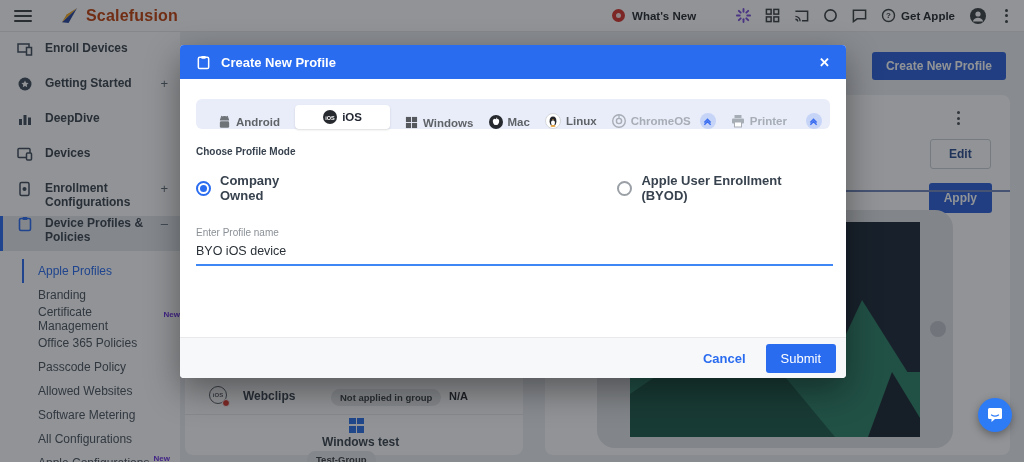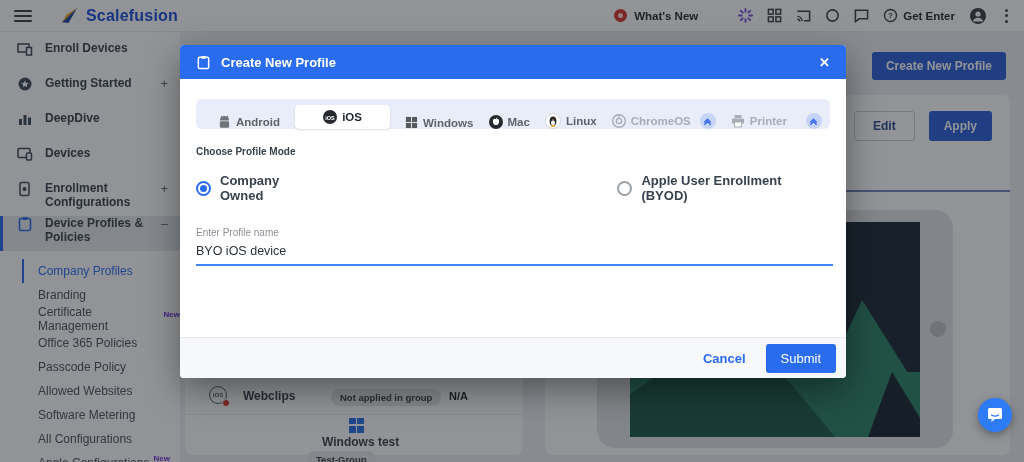--- a/index.html
+++ b/index.html
@@ -6,21 +6,21 @@
   html,body { width:1024px; height:462px; }
   body { font-family:"Liberation Sans", sans-serif; }
   .app { position:relative; width:1024px; height:462px; background:#eef0f3; overflow:hidden; }
 
   
   .topbar { position:absolute; top:0; left:0; right:0; height:32px; background:#fff;
             border-bottom:1px solid #e6e8ea; display:flex; align-items:center; z-index:1; }
   .hamburger { width:18px; height:12px; margin-left:14px; display:flex; flex-direction:column; justify-content:space-between; cursor:pointer; }
   .hamburger span { height:2px; background:#3c4043; border-radius:1px; }
   .brand { display:flex; align-items:center; gap:7px; margin-left:28px; }
-  .brand-name { font-size:16px; font-weight:bold; color:#1d4ed8; letter-spacing:.2px; }
+  .brand-name { font-size:16px; font-weight:bold; color:#c2410c; letter-spacing:.2px; }
   .topbar-right { margin-left:auto; display:flex; align-items:center; gap:14px; padding-right:12px; }
   .whats-new { display:flex; align-items:center; gap:7px; margin-right:26px; }
   .red-dot { width:13px; height:13px; border-radius:50%; background:#d7342a; position:relative; }
   .red-dot::after { content:""; position:absolute; inset:4px; border-radius:50%; background:#fff; opacity:.85; }
   .whats-new-label { font-size:11.5px; font-weight:bold; color:#26292c; }
   .tb-ic { width:15px; height:15px; display:block; }
   .gethelp { display:flex; align-items:center; gap:5px; }
   .gethelp-label { font-size:11.5px; font-weight:bold; color:#26292c; }
   .kebab { display:flex; flex-direction:column; gap:2.5px; padding:2px 4px; }
   .kebab i { width:3px; height:3px; border-radius:50%; background:#3c4043; }
@@ -40,21 +40,21 @@
   .new-badge { font-size:8px; font-weight:bold; color:#6b2fe0; margin-left:4px; position:relative; top:-5px; }
   .new-badge:empty { display:none; }
 
   
   .content { position:absolute; top:32px; left:180px; right:0; bottom:0; z-index:1; }
   .btn-create { position:absolute; top:20px; right:18px; background:#2a5fd7; color:#fff;
                 font-size:12px; font-weight:bold; padding:7px 14px; border-radius:3px; cursor:pointer; }
   .card { position:absolute; background:#fff; border-radius:8px; }
   .card-left { left:5px; top:63px; width:338px; bottom:7px; }
   .card-right { left:365px; top:63px; width:465px; bottom:7px; }
-  .cr-header { position:absolute; top:16px; right:18px; display:flex; align-items:center; gap:14px; }
+  .cr-header { position:absolute; top:16px; right:18px; display:flex; align-items:center; gap:14px;flex-direction:column; }
   .kebab2 { display:flex; flex-direction:column; gap:2.5px; margin-right:4px; }
   .kebab2 i { width:3px; height:3px; border-radius:50%; background:#4a4f55; }
   .btn-edit { border:1px solid #ccd2d9; border-radius:3px; color:#2a4b8d; font-size:12px; font-weight:bold;
               padding:7px 18px; background:#fff; cursor:pointer; }
   .btn-apply { background:#2a5fd7; color:#fff; font-size:12px; font-weight:bold; padding:8px 15px; border-radius:3px; cursor:pointer; }
   .cr-divider { position:absolute; left:0; right:0; top:95px; height:2px; background:#7187bd; }
   .tablet { position:absolute; left:52px; top:115px; width:356px; height:238px; background:#e2e4e7; border-radius:18px; }
   .tablet-screen { position:absolute; left:33px; top:12px; width:290px; height:215px; overflow:hidden; }
   .home-btn { position:absolute; left:333px; top:111px; width:16px; height:16px; border-radius:50%; background:#c3c7cc; }
 
@@ -164,21 +164,21 @@
         <circle cx="8" cy="8" r="6" fill="none" stroke="#3c4043" stroke-width="1.7"></circle>
       </svg>
       <svg class="tb-ic" viewBox="0 0 16 16">
         <path d="M1.5 2.5 h13 v9 h-9 l-4 3 z" fill="none" stroke="#3c4043" stroke-width="1.6"></path>
       </svg>
       <div class="gethelp">
         <svg class="tb-ic" viewBox="0 0 16 16">
           <circle cx="8" cy="8" r="6.4" fill="none" stroke="#3c4043" stroke-width="1.5"></circle>
           <text x="8" y="11" font-size="8.5" font-weight="bold" fill="#3c4043" text-anchor="middle">?</text>
         </svg>
-        <span class="gethelp-label">Get Enter</span>
+        <span class="gethelp-label">Get Apple</span>
       </div>
       <svg class="tb-ic" style="width:18px;height:18px" viewBox="0 0 18 18">
         <circle cx="9" cy="9" r="8" fill="#3c4043"></circle>
         <circle cx="9" cy="7" r="2.6" fill="#fff"></circle>
         <path d="M3.8 14.5 a5.5 5.5 0 0 1 10.4 0 z" fill="#fff"></path>
       </svg>
       <div class="kebab">
           <i></i>
           <i></i>
           <i></i>
@@ -232,21 +232,21 @@
       <svg class="nav-ic" viewBox="0 0 16 16">
           <rect x="2.5" y="2.5" width="11" height="12" rx="1.5" fill="none" stroke="#2a6cf0" stroke-width="1.6"></rect>
           <rect x="5.5" y="1" width="5" height="3" rx="1" fill="#2a6cf0"></rect>
         </svg>
       <span class="lbl">Device Profiles &amp; Policies</span>
       <span class="expand">–</span>
     </div>
 
     <div class="subnav">
       <div class="sub-item active">
-        <span class="slbl">Company Profiles</span>
+        <span class="slbl">Apple Profiles</span>
 
       </div>
       <div class="sub-item">
         <span class="slbl">Branding</span>
 
       </div>
       <div class="sub-item">
         <span class="slbl">Certificate Management</span>
         <span class="new-badge">New</span>
       </div>

